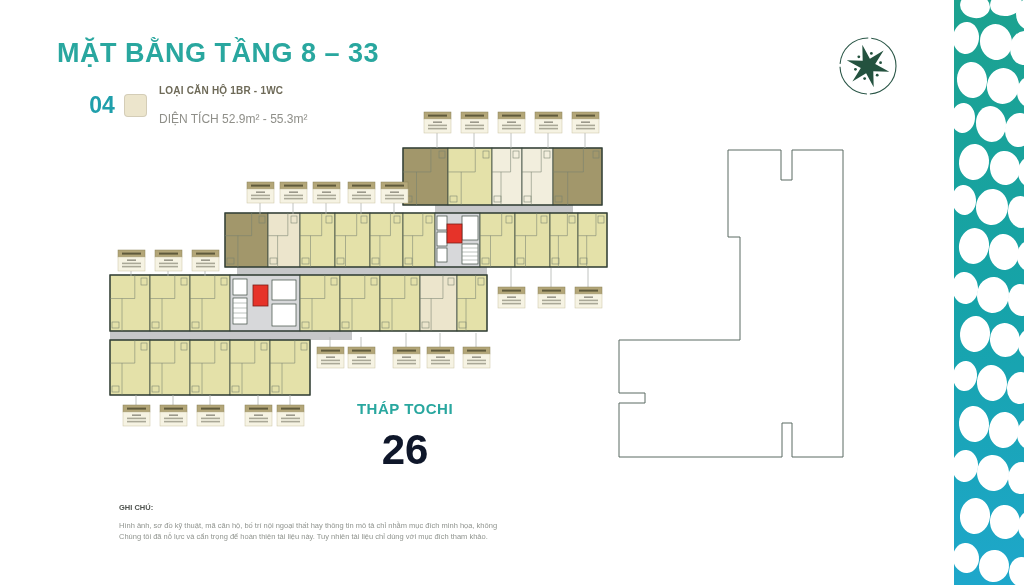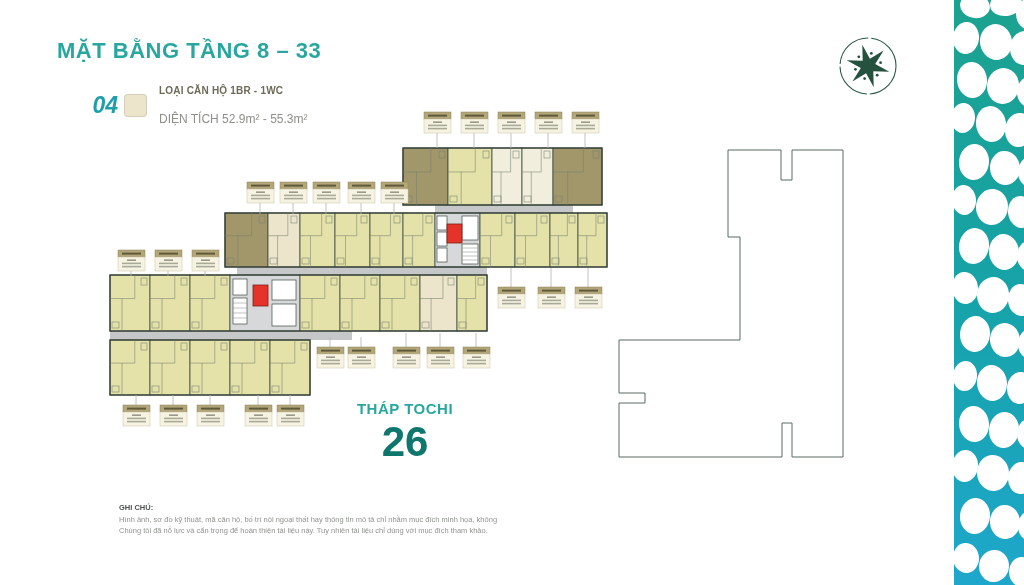--- a/index.html
+++ b/index.html
@@ -1,31 +1,31 @@
 <!DOCTYPE html>
 <html><head>
 <meta charset="utf-8">
 <style>
   html,body{margin:0;padding:0;}
   body{width:1024px;height:585px;position:relative;background:#ffffff;overflow:hidden;
        font-family:"Liberation Sans",sans-serif;}
   .abs{position:absolute;}
-  #page-title{left:57px;top:38px;font-size:22px;font-weight:bold;color:#29a79f;letter-spacing:.5px;margin:0;}
+  #page-title{left:57px;top:38px;font-size:27px;font-weight:bold;color:#29a79f;letter-spacing:.5px;margin:0;}
   #legend{left:86px;top:92px;display:flex;flex-direction:column;gap:4px;}
   .legend-row{display:flex;align-items:center;height:27px;}
-  .legend-count{width:32px;text-align:right;font-size:23px;font-weight:bold;color:#1f9fab;line-height:1;font-style:italic;}
+  .legend-count{width:32px;text-align:center;font-size:23px;font-weight:bold;color:#1f9fab;line-height:1;}
   .legend-swatch{width:21px;height:21px;border-radius:4px;margin-left:6px;border:1px solid rgba(0,0,0,.10);}
   .legend-text{margin-left:12px;}
   .legend-type{font-size:10px;font-weight:bold;color:#6e6a58;letter-spacing:.2px;}
   .legend-area{font-size:12px;color:#8f8f89;margin-top:16px;}
   #tower-block{left:300px;top:400px;width:210px;text-align:center;}
   #tower-name{font-size:15px;font-weight:bold;color:#29a79f;letter-spacing:.5px;}
-  #tower-number{font-size:42px;font-weight:bold;color:#0f766e;margin-top:4px;line-height:1;}
+  #tower-number{font-size:42px;font-weight:bold;color:#0f172a;margin-top:12px;line-height:1;}
   #notes{left:119px;top:503px;}
-  #notes-heading{font-size:7.5px;font-weight:bold;color:#4e524e;margin-bottom:3px;}
+  #notes-heading{font-size:7.5px;font-weight:bold;color:#4e524e;margin-bottom:9px;}
   .note-line{font-size:7.5px;color:#90948f;line-height:10.5px;white-space:nowrap;}
 </style>
 </head>
 <body>
 
 <svg id="plan" class="abs" style="left:0;top:0" width="1024" height="585" viewBox="0 0 1024 585">
   <defs>
     <linearGradient id="pg" x1="0" y1="0" x2="0" y2="1">
       <stop offset="0" stop-color="#1ca28f"></stop>
       <stop offset="0.5" stop-color="#16a3a8"></stop>

